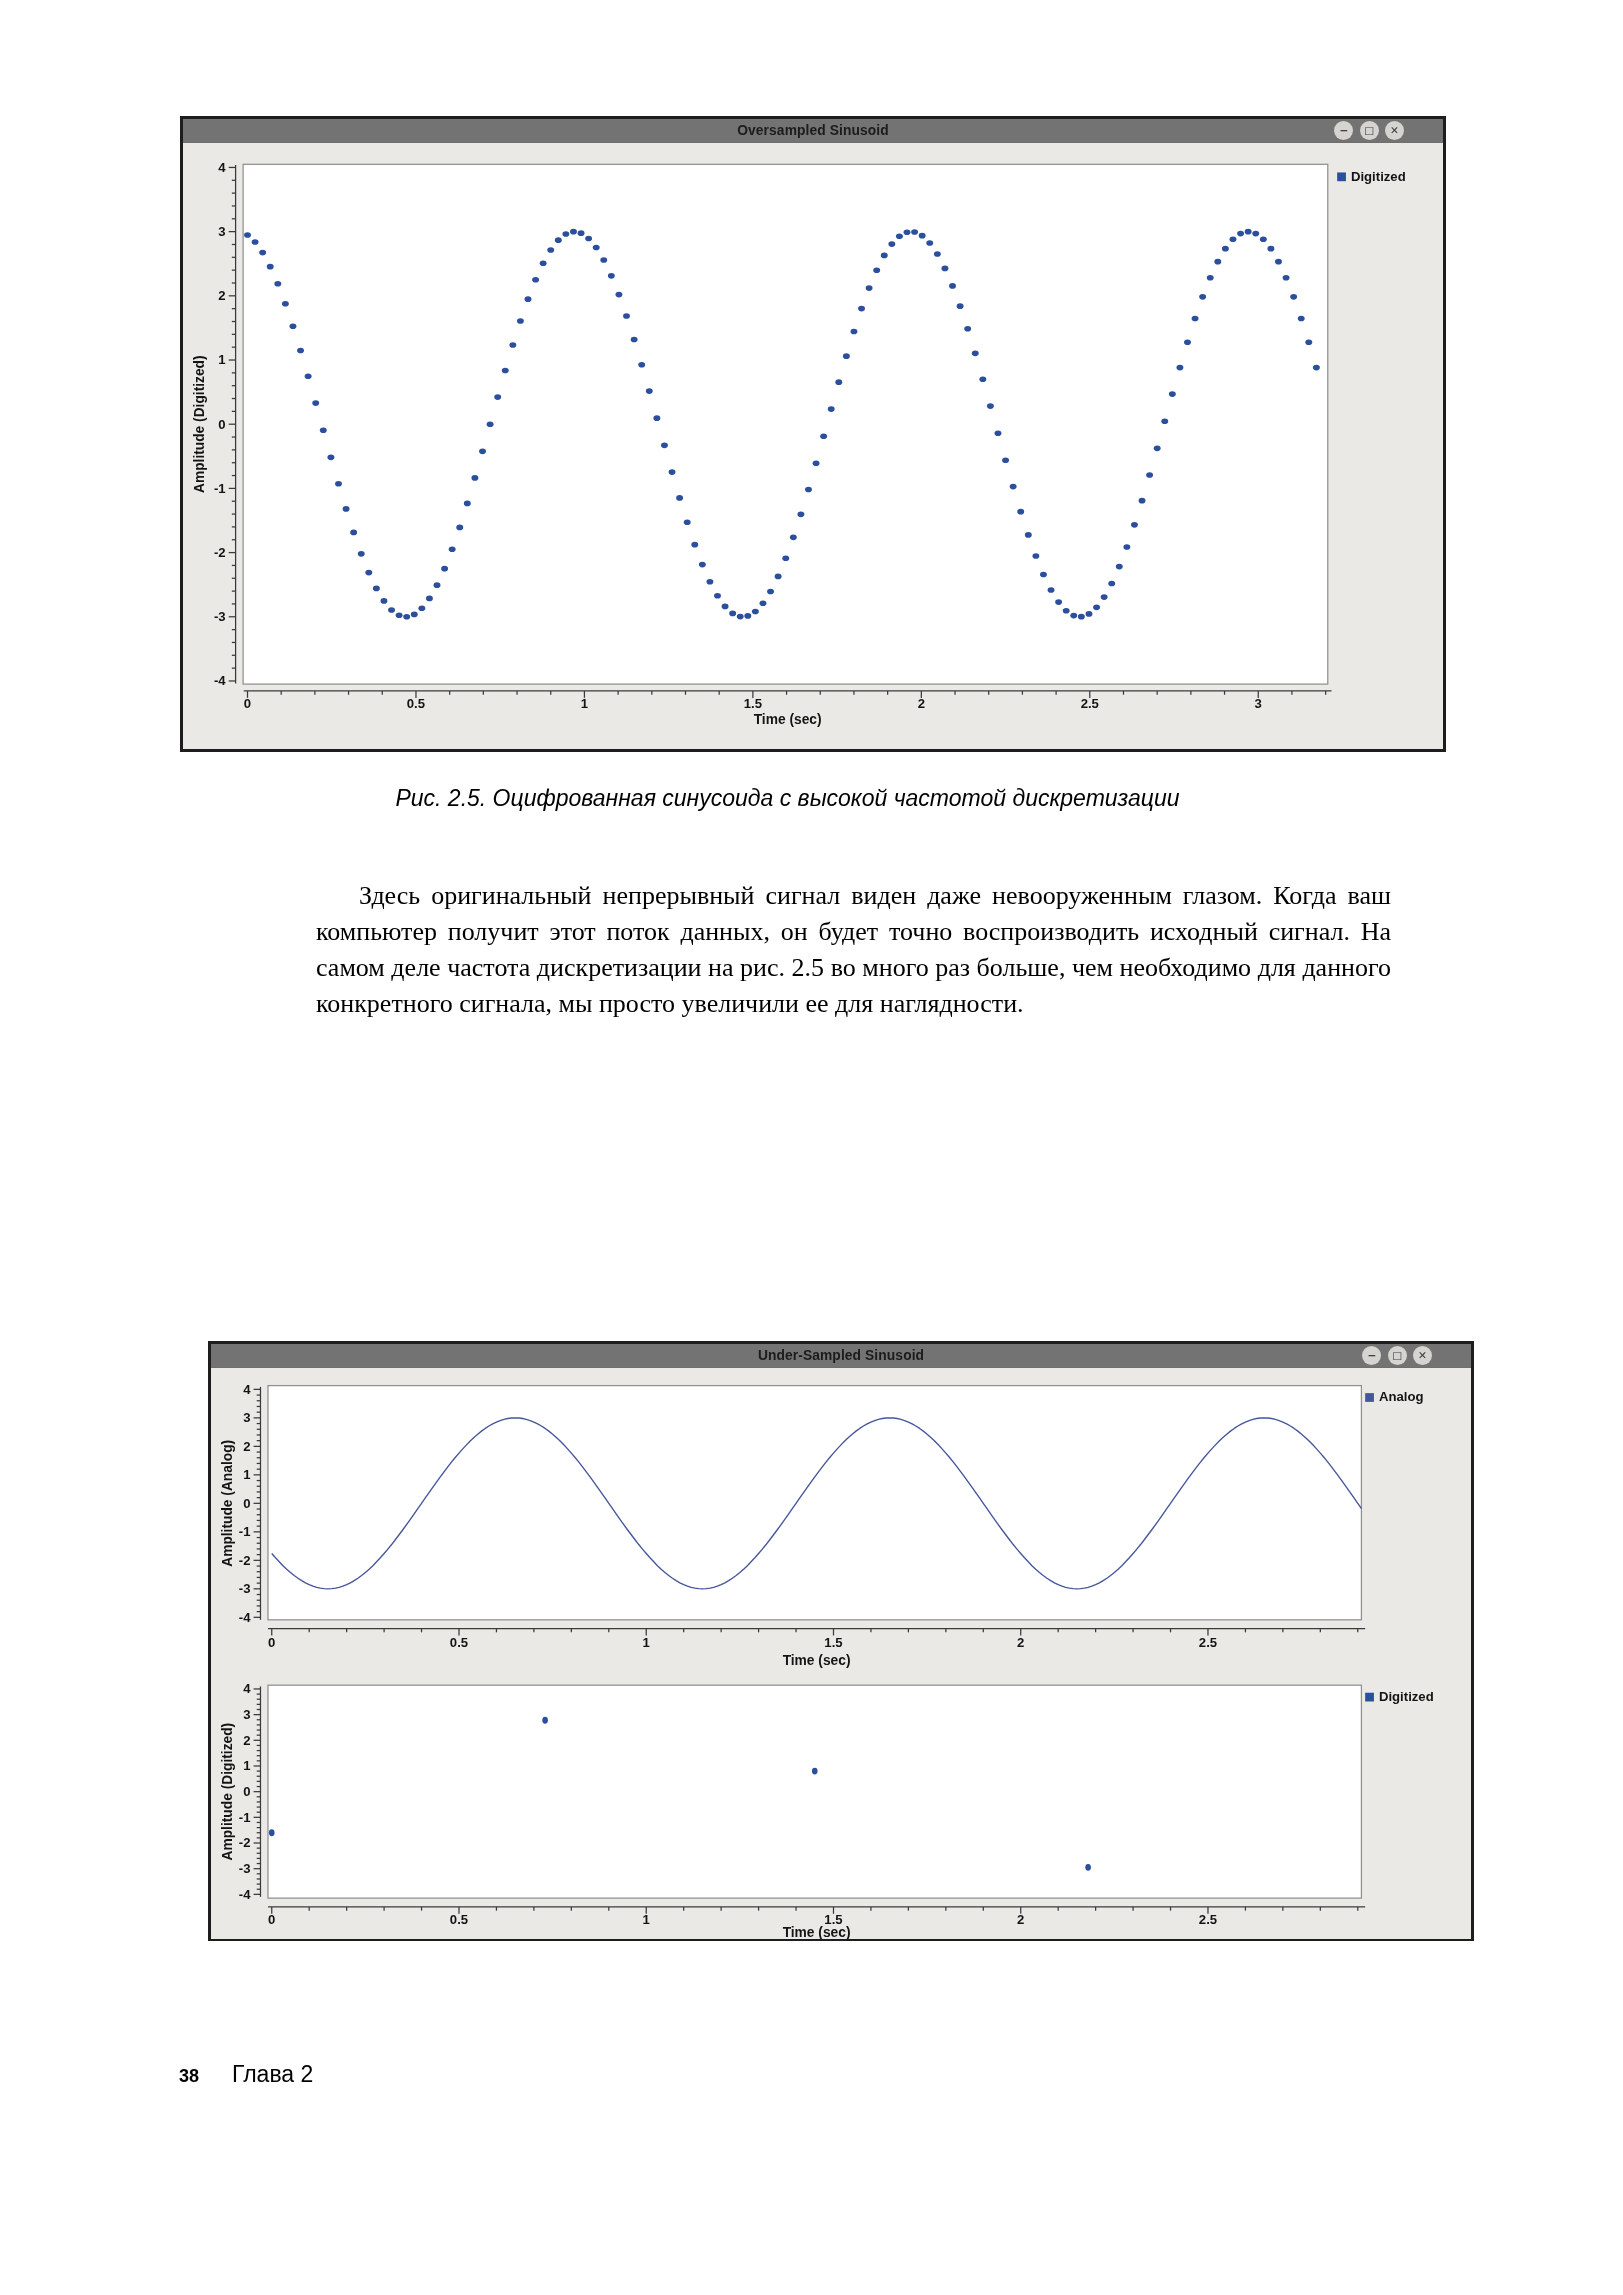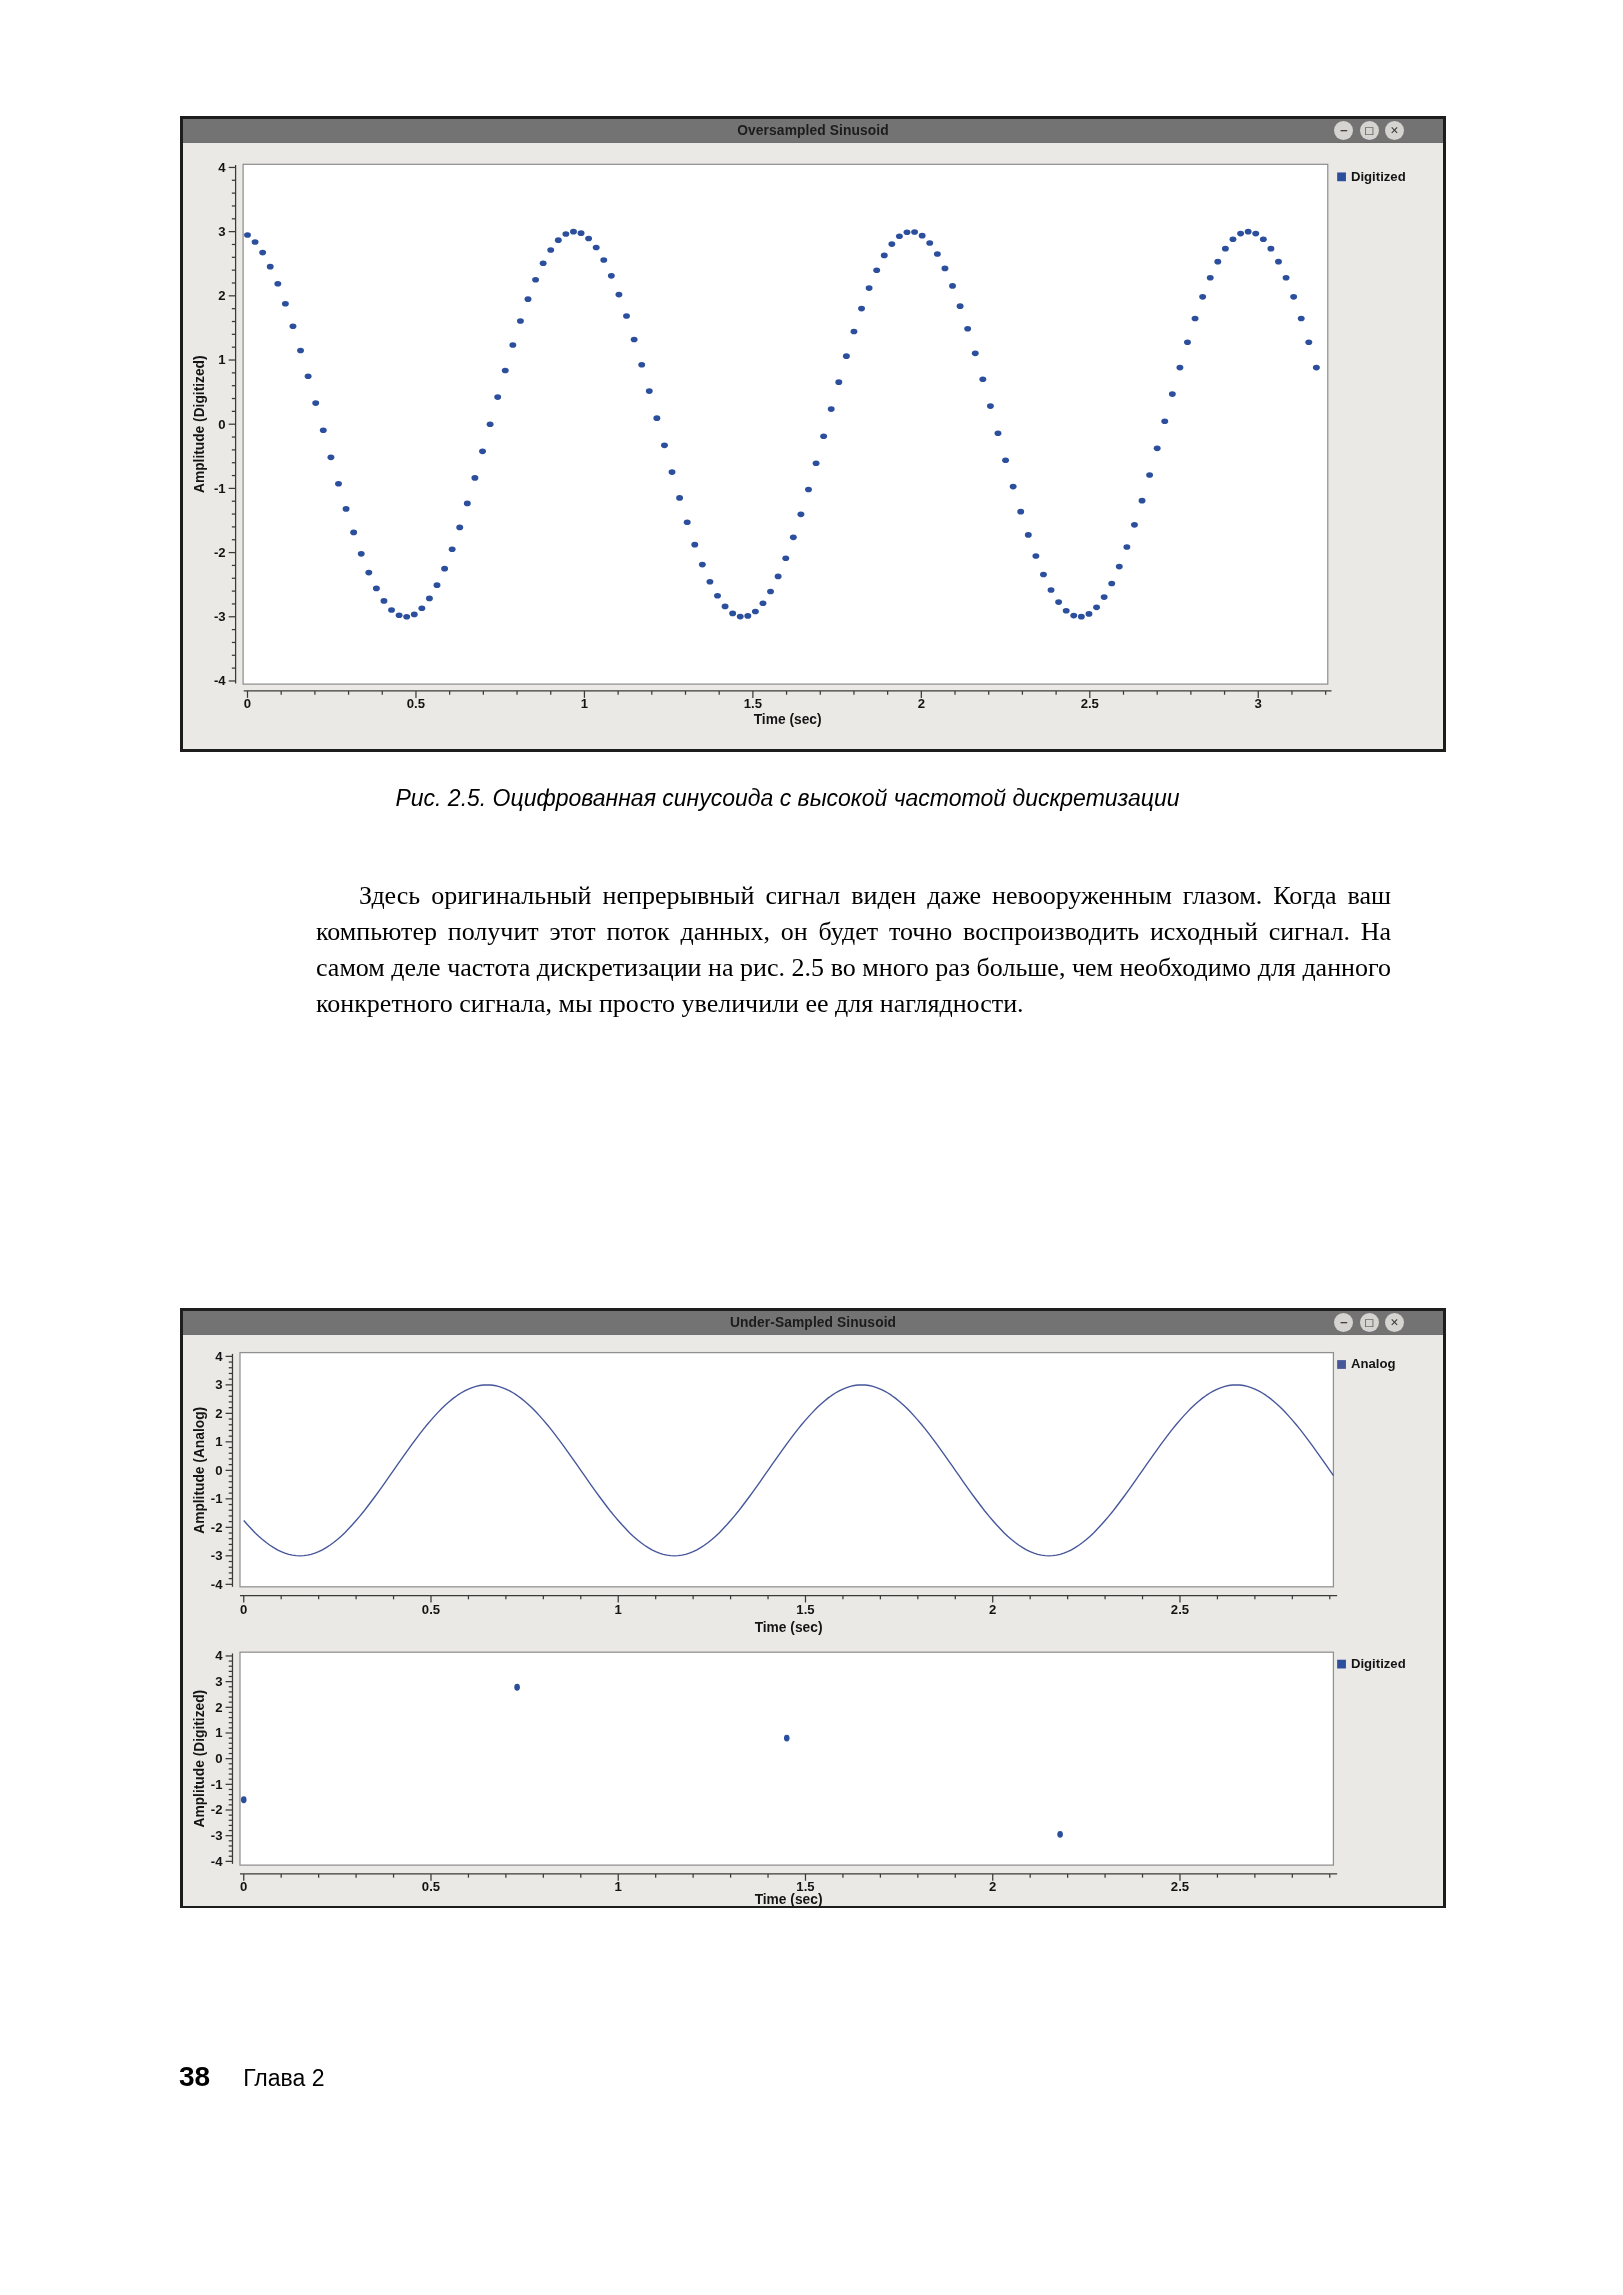--- a/index.html
+++ b/index.html
@@ -23,21 +23,21 @@
   .legend-label{font:bold 21px "Liberation Sans",sans-serif;fill:#141414;}
 
   
   .fig-caption{position:absolute;left:177px;width:1221px;
                font:italic 23px "Liberation Sans",sans-serif;color:#000;}
   .body-text{position:absolute;left:316px;width:1075px;font-size:26px;line-height:36px;
              text-align:justify;}
   .body-text p{margin:0;text-indent:43px;}
   .page-footer{position:absolute;left:179px;top:2061px;display:flex;align-items:baseline;
                font-family:"Liberation Sans",sans-serif;}
-  .footer-num{font-size:28px;font-weight:bold;}
+  .footer-num{font-size:18px;font-weight:bold;}
   .footer-chapter{font-size:23px;margin-left:33px;}
 </style>
 </head>
 <body>
 
 <div class="page">
 
   <div class="app-window" style="top:116px;height:630px;">
     <div class="titlebar">
       <span class="titlebar-title">Oversampled Sinusoid</span>
@@ -295,21 +295,21 @@
         </svg>
     </div>
   </div>
 
   <div class="fig-caption" style="top:785px;text-align:center;">Рис. 2.5. Оцифрованная синусоида с высокой частотой дискретизации</div>
 
   <div class="body-text" style="top:878px;">
     <p>Здесь оригинальный непрерывный сигнал виден даже невооруженным глазом. Когда ваш компьютер получит этот поток данных, он будет точно воспроизводить исходный сигнал. На самом деле частота дискретизации на рис. 2.5 во много раз больше, чем необходимо для данного конкретного сигнала, мы просто увеличили ее для наглядности.</p>
   </div>
 
-  <div class="app-window" style="top:1308px;height:594px;">
+  <div class="app-window" style="top:1341px;height:594px;margin-left:28px;">
     <div class="titlebar">
       <span class="titlebar-title">Under-Sampled Sinusoid</span>
       <div class="win-controls">
         <div class="win-btn">−</div>
         <div class="win-btn">□</div>
         <div class="win-btn">✕</div>
       </div>
     </div>
     <div class="win-content" style="height:571px;">
       <svg id="chart-analog" class="chart-svg" style="top:0;" width="1260" height="307" viewBox="0 0 2012 490">

